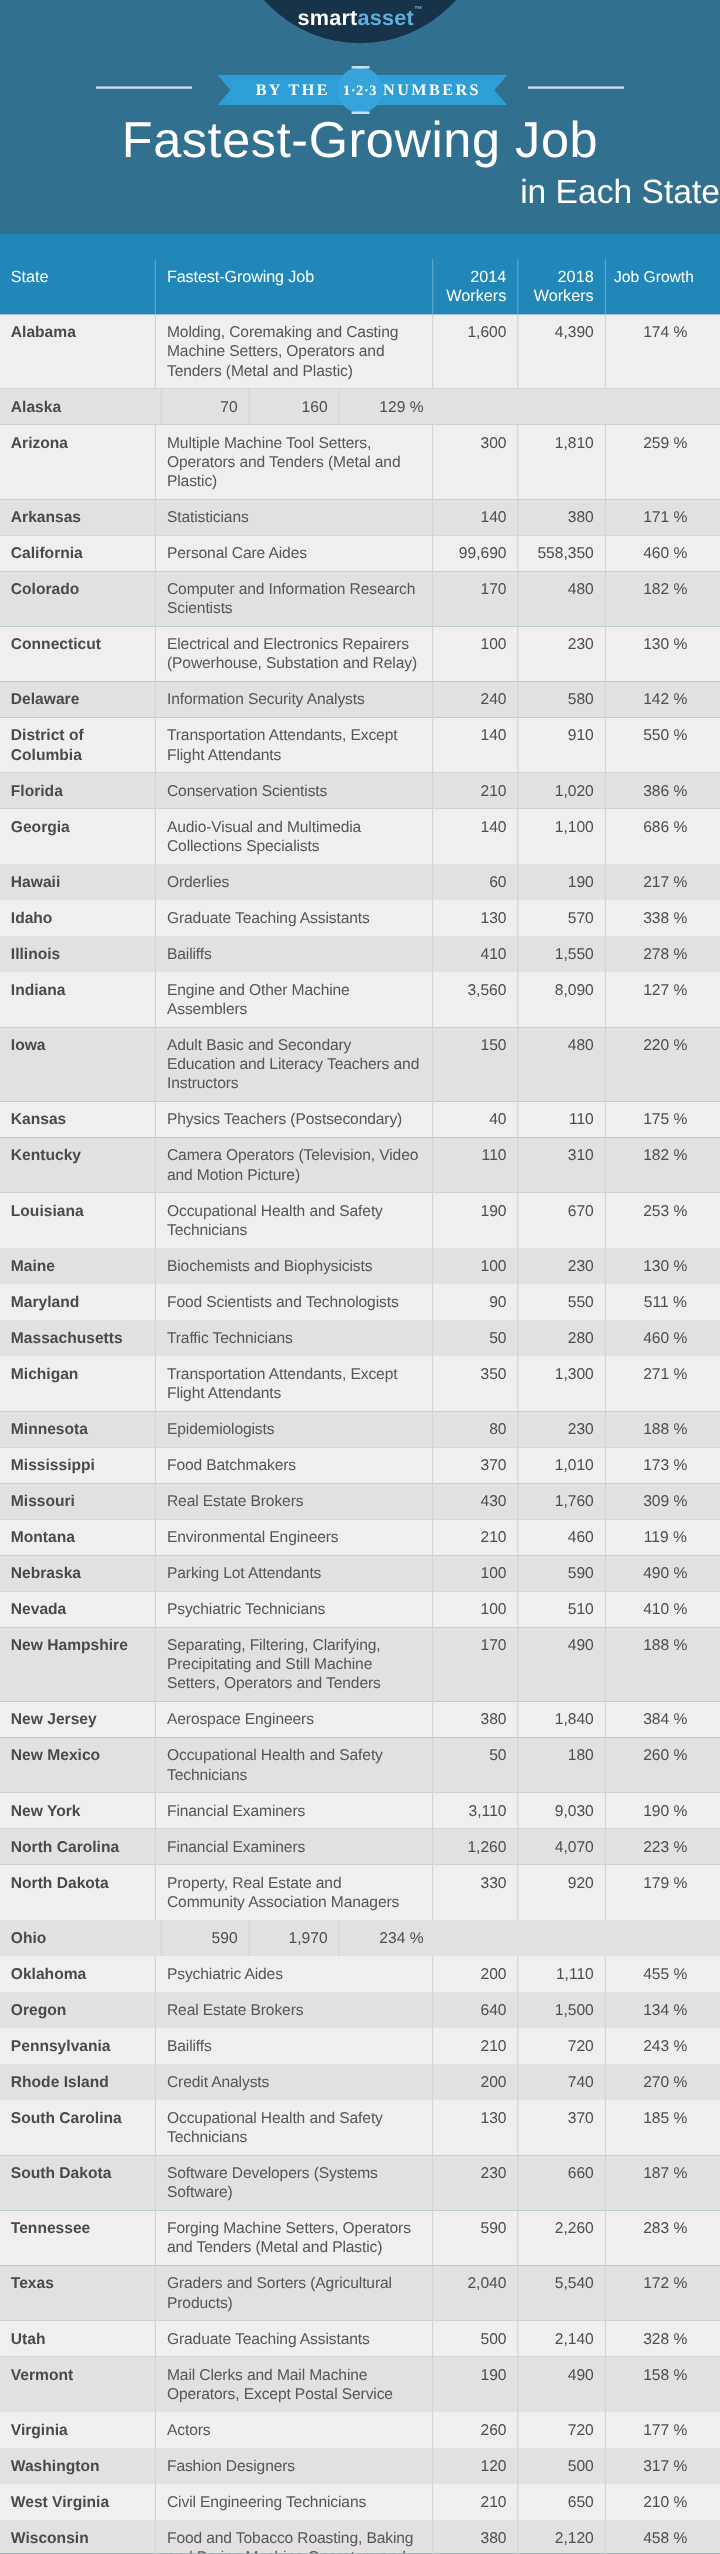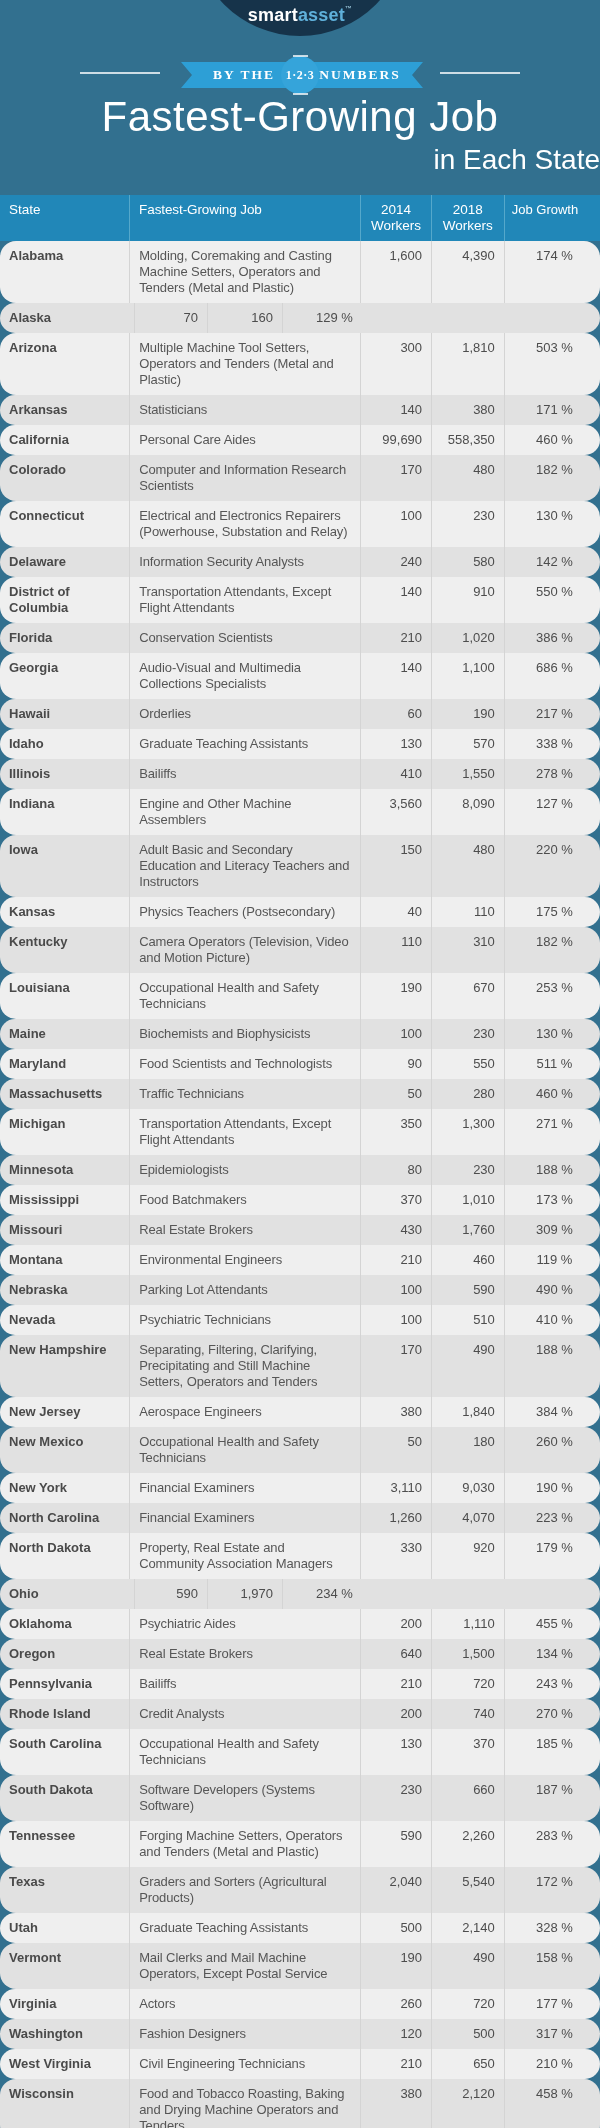--- a/index.html
+++ b/index.html
@@ -59,38 +59,38 @@
     font-size:42px;line-height:46px;font-weight:normal;letter-spacing:0.5px;
   }
   .title2{
     position:absolute;left:0;top:144px;width:100%;
     text-align:right;color:#ffffff;
     font-size:28px;line-height:32px;font-weight:normal;
   }
   
   .table{position:absolute;left:0;top:195px;width:600px;}
   .thead{display:flex;background:#2187b8;color:#ffffff;}
-  .thead .cell{font-size:13.5px;line-height:16px;color:#ffffff;font-weight:normal;}
+  .thead .cell{font-size:13.5px;line-height:16px;color:#ffffff;font-weight:normal;margin-top:21px;}
   .thead .cell + .cell{border-left:1px solid #55a8cb;}
-  .tbody .row{display:flex;border-radius:16px;}
+  .tbody .row{display:flex;}
   .tbody .row:nth-child(odd){background:#efefef;}
   .tbody .row:nth-child(even){background:#e1e1e1;}
   .tbody .cell + .cell{border-left:1px solid #d4d4d4;}
   .cell{
     box-sizing:border-box;
     padding:7px 9px;
     font-size:13px;line-height:16px;color:#565656;
   }
   .c-state{width:134px;font-weight:bold;color:#4a4a4a;padding-right:4px;}
   .c-job{width:240px;font-size:13px;letter-spacing:-0.1px;}
   .c-2014{width:73px;text-align:right;color:#4d4d4d;}
   .c-2018{width:75px;text-align:right;color:#4d4d4d;}
   .c-growth{width:100px;text-align:center;color:#4d4d4d;padding-left:4px;padding-right:0;}
   .thead .c-state,.thead .c-job{text-align:left;}
-  .thead .c-2014,.thead .c-2018{text-align:center;}
+  .thead .c-2014,.thead .c-2018{text-align:right;}
   .thead .c-growth{text-align:left;white-space:nowrap;font-size:13px;padding-left:7px;}
 </style>
 </head>
 <body>
 
 <div class="page">
 
   <div class="logo-circle"></div>
   <div class="logo-text"><span>smart</span><span class="logo-asset">asset</span><span class="logo-tm">™</span></div>
 
@@ -133,21 +133,21 @@
     <div class="cell c-2014">70</div>
     <div class="cell c-2018">160</div>
     <div class="cell c-growth">129 %</div>
   </div>
 
   <div class="row">
     <div class="cell c-state">Arizona</div>
     <div class="cell c-job">Multiple Machine Tool Setters, Operators and Tenders (Metal and Plastic)</div>
     <div class="cell c-2014">300</div>
     <div class="cell c-2018">1,810</div>
-    <div class="cell c-growth">503 %</div>
+    <div class="cell c-growth">259 %</div>
   </div>
 
   <div class="row">
     <div class="cell c-state">Arkansas</div>
     <div class="cell c-job">Statisticians</div>
     <div class="cell c-2014">140</div>
     <div class="cell c-2018">380</div>
     <div class="cell c-growth">171 %</div>
   </div>
 

